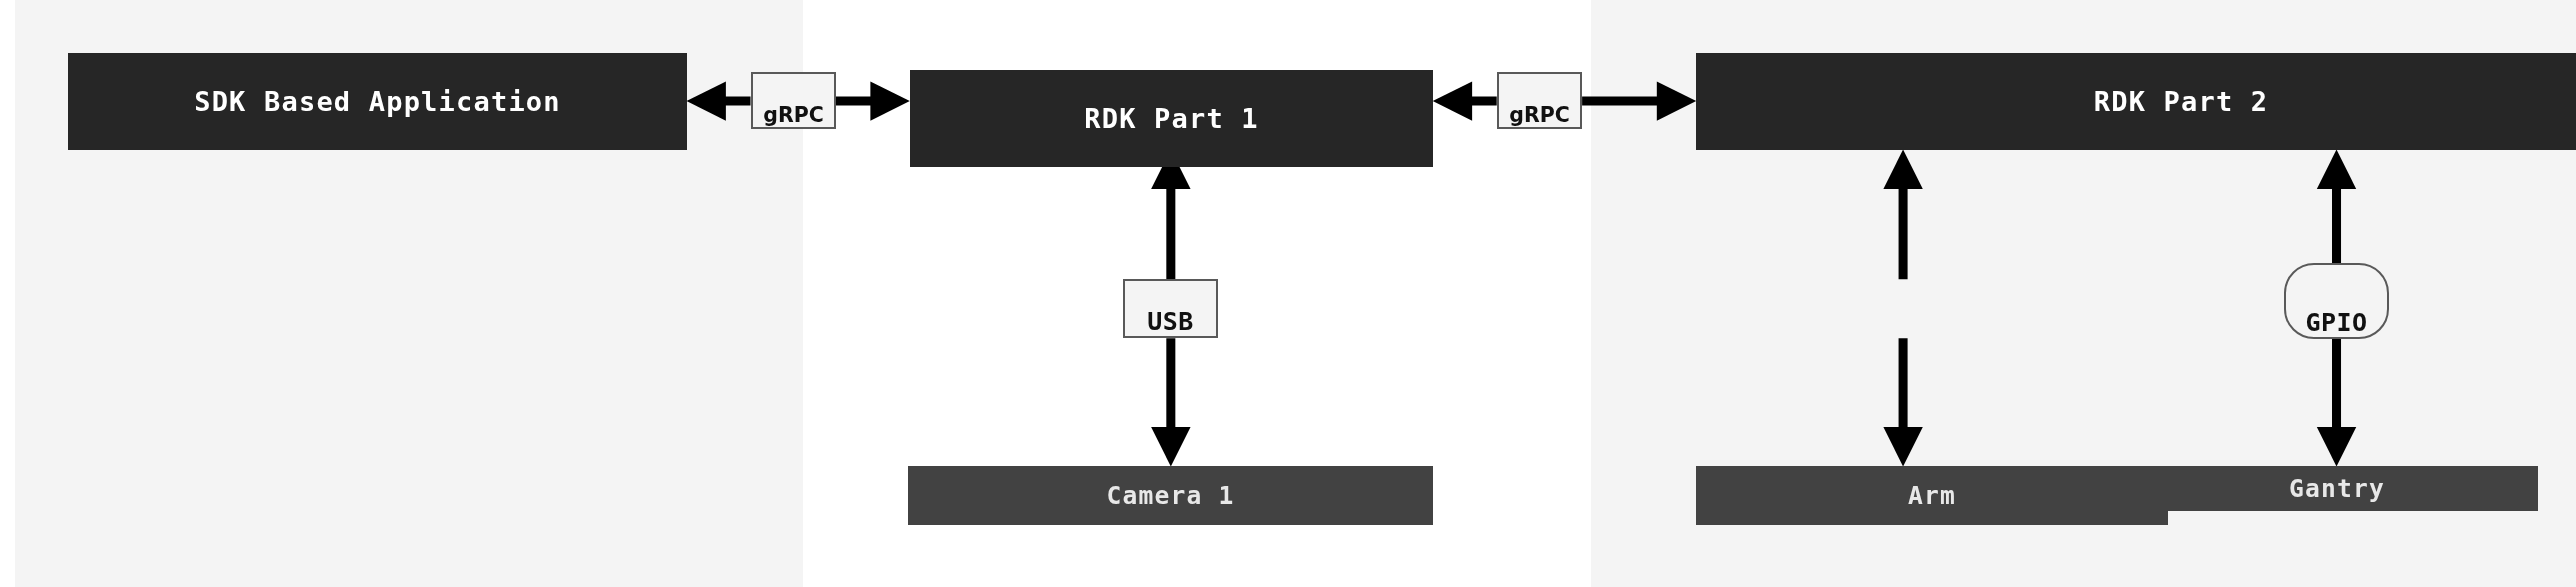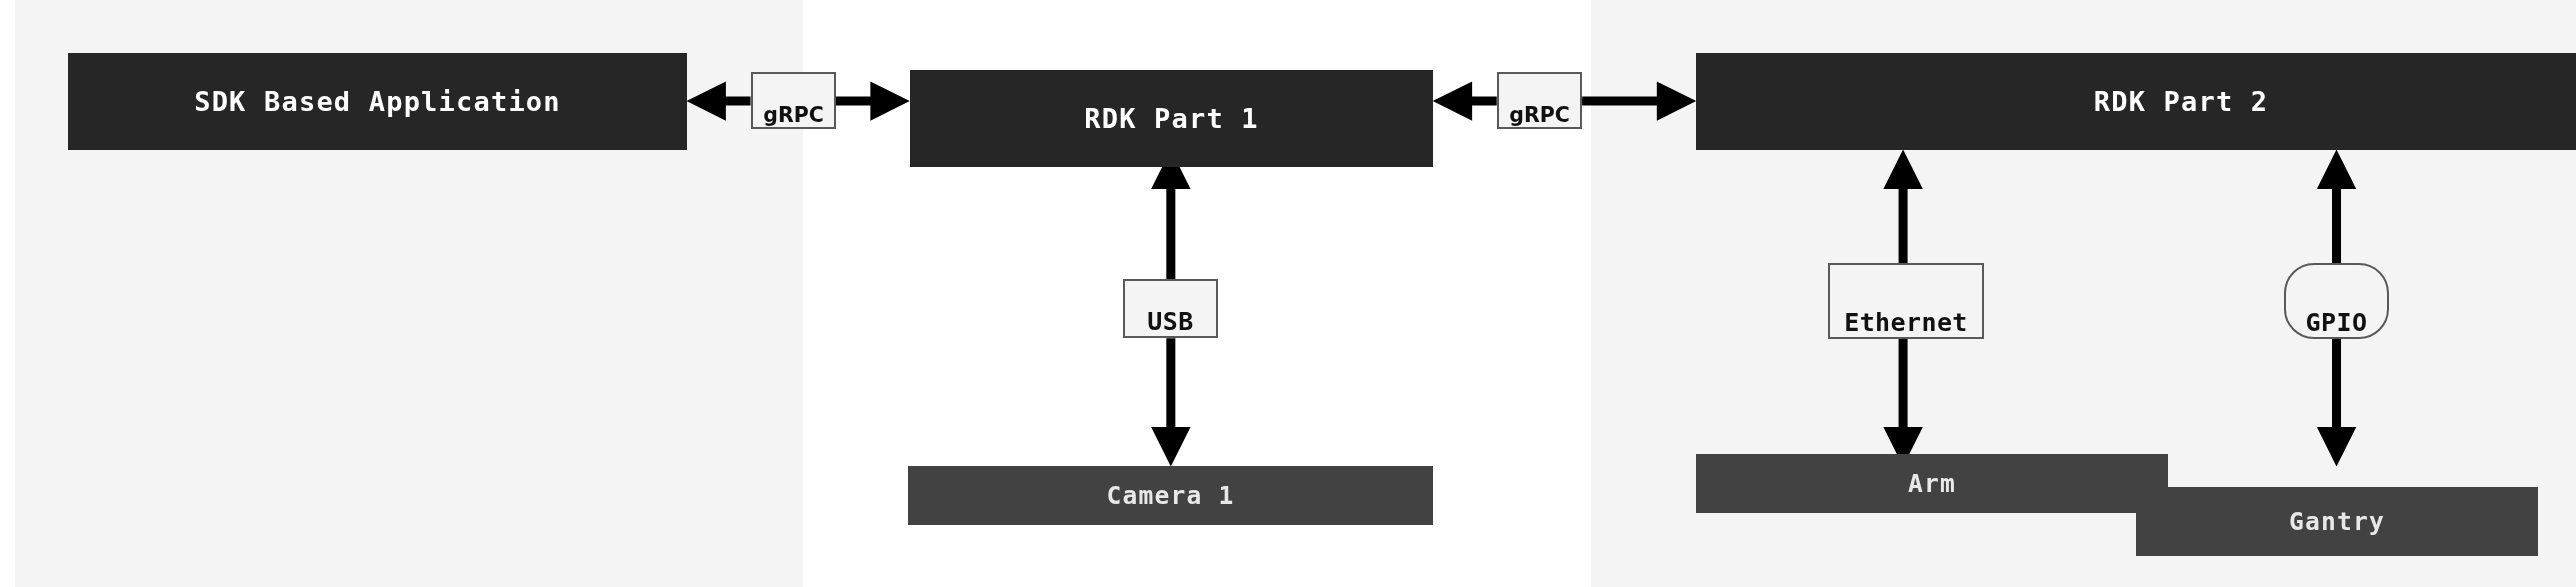--- a/index.html
+++ b/index.html
@@ -168,46 +168,43 @@
   <div class="node-primary" style="left:1681px; top:53px; width:970px; height:97px;">
     <span>RDK Part 2</span>
   </div>
 
   <div class="node-device" style="left:893px; top:466px; width:525px; height:59px;">
     <div class="node-device-inner">
       <span>Camera 1</span>
     </div>
   </div>
 
-  <div class="node-device" style="left:1681px; top:454px; width:472px; height:59px;">
+  <div class="node-device" style="left:1681px; top:466px; width:472px; height:59px;">
     <div class="node-device-inner">
       <span>Arm</span>
     </div>
   </div>
 
-  <div class="node-device" style="left:2121px; top:487px; width:402px; height:69px;">
+  <div class="node-device" style="left:2121px; top:466px; width:402px; height:45px;">
     <div class="node-device-inner">
       <span>Gantry</span>
     </div>
   </div>
 
   <div class="edge-label" style="left:736px; top:72px; width:85px; height:57px;">
     <span>gRPC</span>
   </div>
 
   <div class="edge-label" style="left:1482px; top:72px; width:85px; height:57px;">
     <span>gRPC</span>
   </div>
 
   <div class="edge-label mono" style="left:1108px; top:279px; width:95px; height:59px;">
     <span>USB</span>
   </div>
 
-  <div class="edge-label mono" style="left:1813px; top:263px; width:156px; height:76px;">
-    <span>Ethernet</span>
-  </div>
 
   <div class="edge-label mono" style="left:2269px; top:263px; width:105px; height:76px;border-radius:30px;">
     <span>GPIO</span>
   </div>
 
 </div>
 
 
 </body></html>

